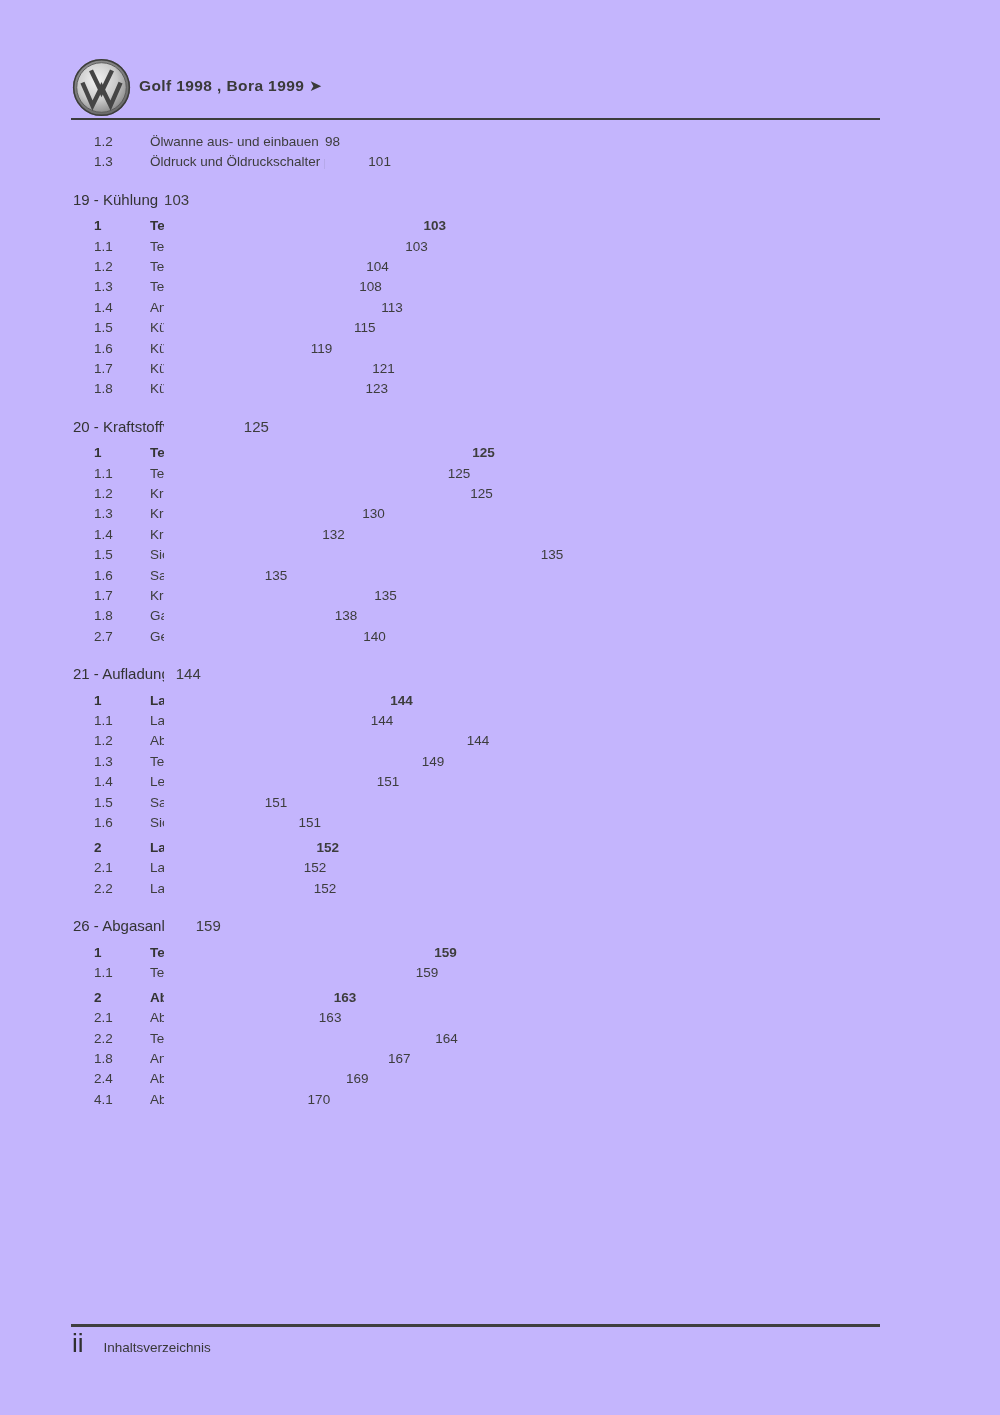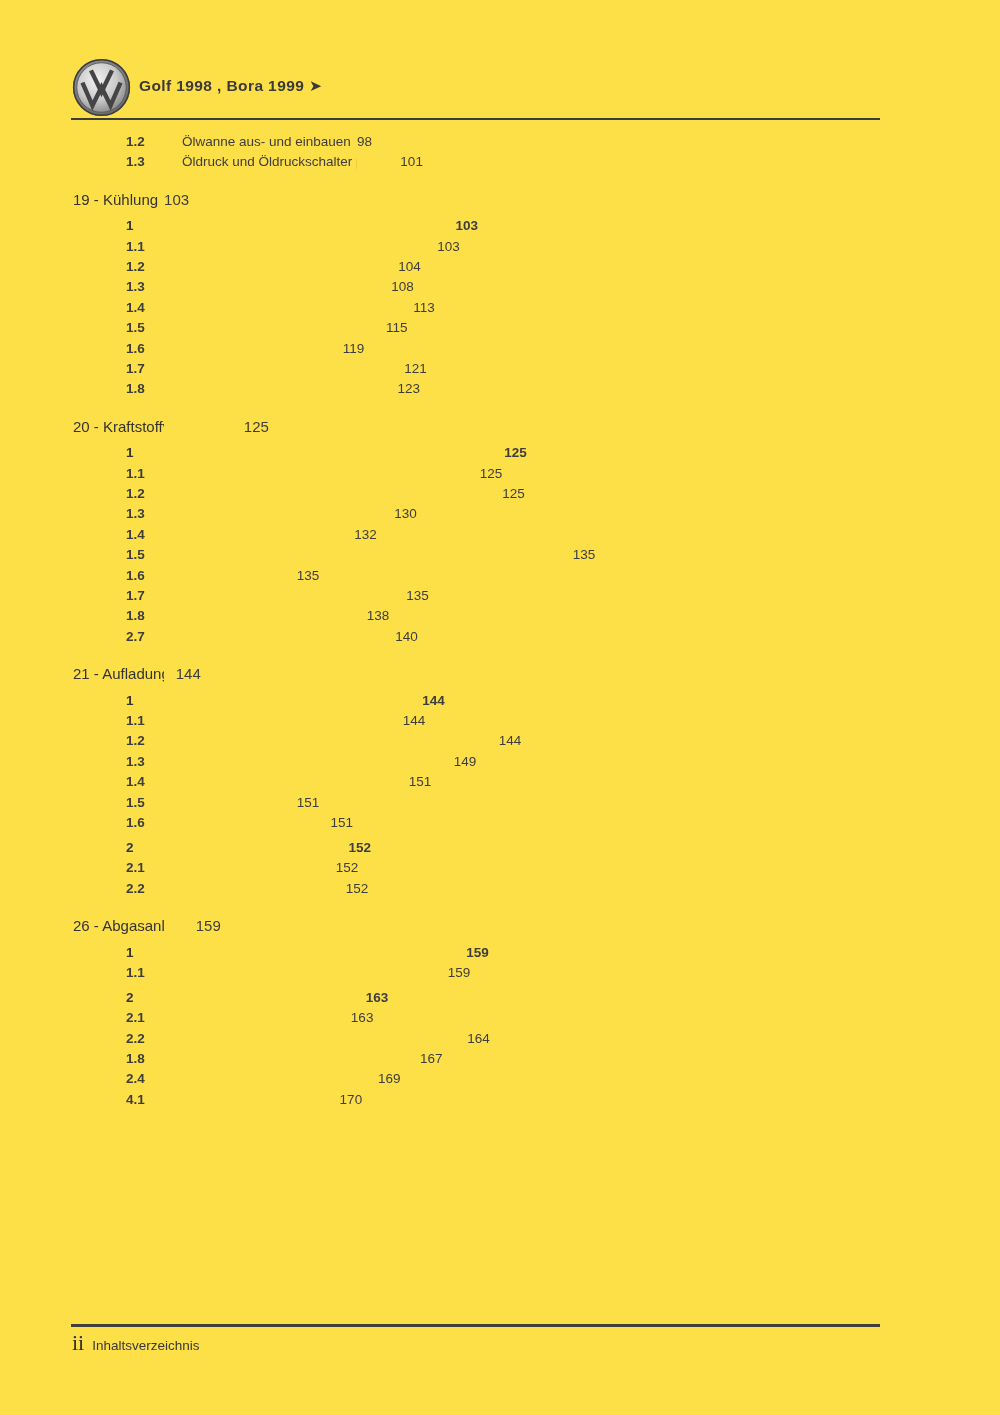--- a/index.html
+++ b/index.html
@@ -1,59 +1,59 @@
 <!DOCTYPE html>
 <html><head>
 <meta charset="utf-8">
 <style>
   html,body { margin:0; padding:0; background:#ffffff; }
   .page {
     position:relative;
     width:1000px; height:1415px;
-    background:#fde047;
+    background:#c4b5fd;
     font-family:"Liberation Sans","DejaVu Sans",sans-serif;
     color:#3d3d3d;
     overflow:hidden;
   }
 
   
   .logo { position:absolute; left:71px; top:57px; width:61px; height:61px; }
   .hdr-text { position:absolute; left:139px; top:75px; }
   .hdr-line { font-size:15.5px; font-weight:bold; line-height:21px; color:#3a3a3a; letter-spacing:.4px; white-space:nowrap; }
   .hdr-rule { position:absolute; left:71px; top:118px; width:809px; height:2px; background:#3c3c3c; }
 
   
   .toc { position:absolute; left:73px; top:132px; width:799px; }
   .row {
     display:flex; align-items:baseline;
     font-size:13.5px; line-height:20.4px; height:20.4px;
     white-space:nowrap;
   }
-  .row .num   { flex:0 0 auto; width:56px; margin-left:53px;font-weight:bold; }
+  .row .num   { flex:0 0 auto; width:56px; margin-left:21px; }
   .row .title { flex:0 1 auto;text-align:center; }
   .leader {
     flex:1 1 0; overflow:hidden; white-space:nowrap;
     margin:0 1px 0 5px; font-weight:normal; color:#4a4a4a;
   }
   .row .page  { flex:0 0 auto; }
   .row.bold   { font-weight:bold; margin-top:4.5px; color:#343434; }
   .row.bold .leader { font-weight:normal; }
 
   .sec { margin-top:15px; }
   .sec-head {
     font-size:15px; line-height:24px; height:24px;
     color:#333333;
   }
   .sec-head .sec-title { flex:0 1 auto; }
 
   
   .ftr-rule { position:absolute; left:71px; top:1324px; width:809px; height:3px; background:#3f3f3f; }
   .ftr-text { position:absolute; left:72px; top:1330px; display:flex; align-items:baseline; }
-  .ftr-page  { font-size:22px; color:#2f2f2f; line-height:26px;font-family:Liberation Serif, serif; }
-  .ftr-label { font-size:13.5px; color:#383838; margin-left:8px; }
+  .ftr-page  { font-size:26px; color:#2f2f2f; line-height:26px; }
+  .ftr-label { font-size:13.5px; color:#383838; margin-left:20px; }
 </style>
 </head>
 <body>
 
 <div class="page">
 
   <header>
     <div class="logo">
       <svg viewBox="0 0 64 64" width="61" height="61" aria-hidden="true">
         <defs>

